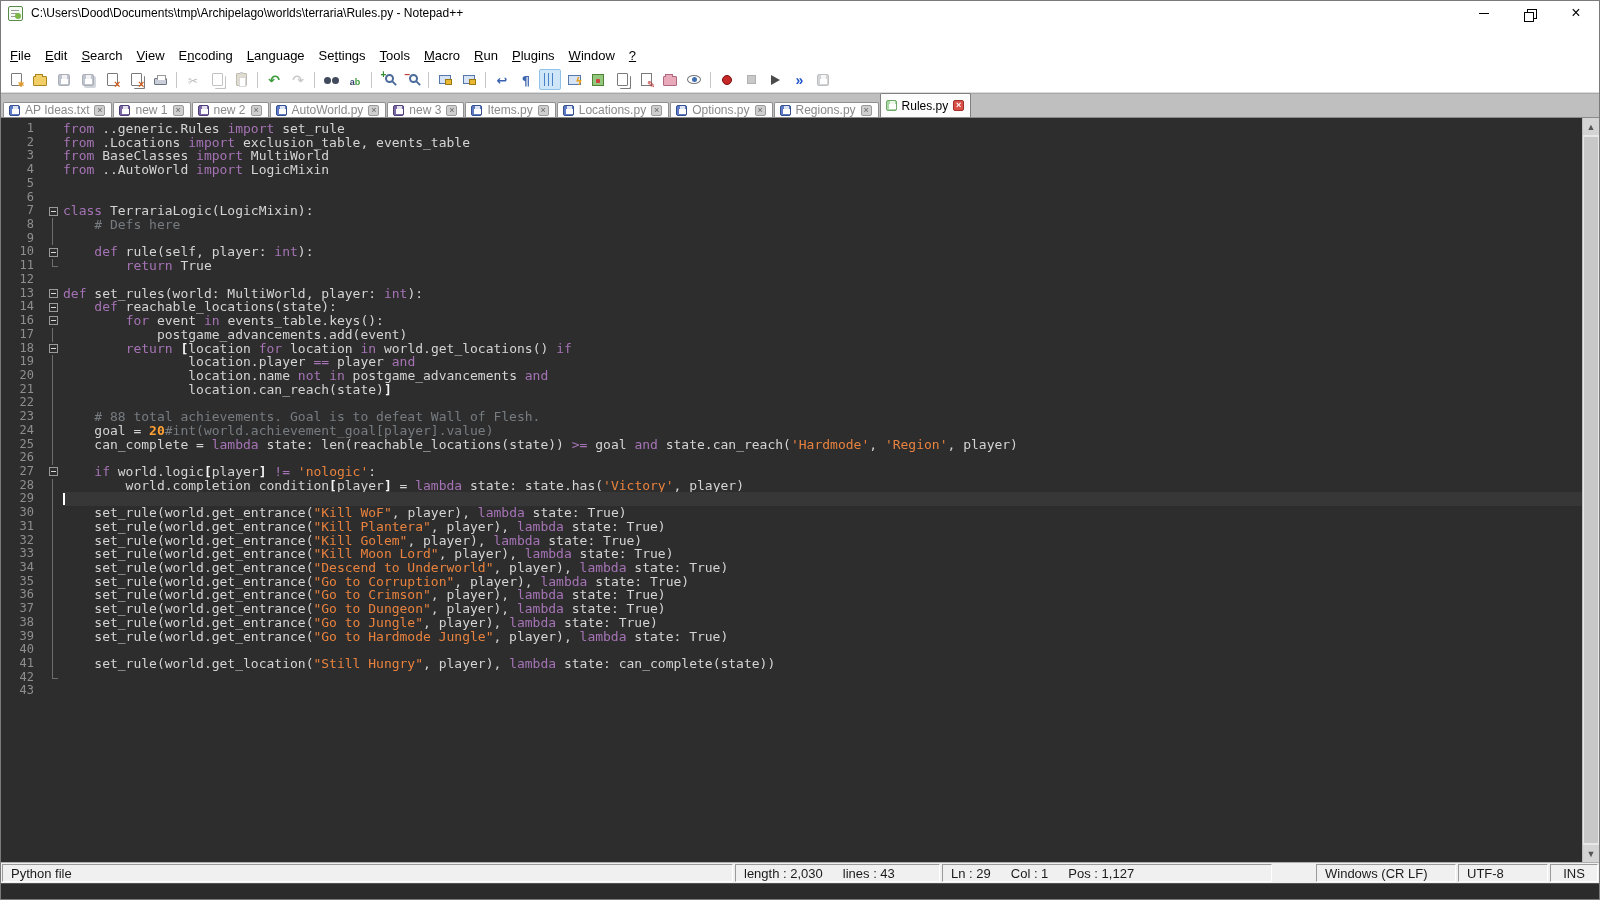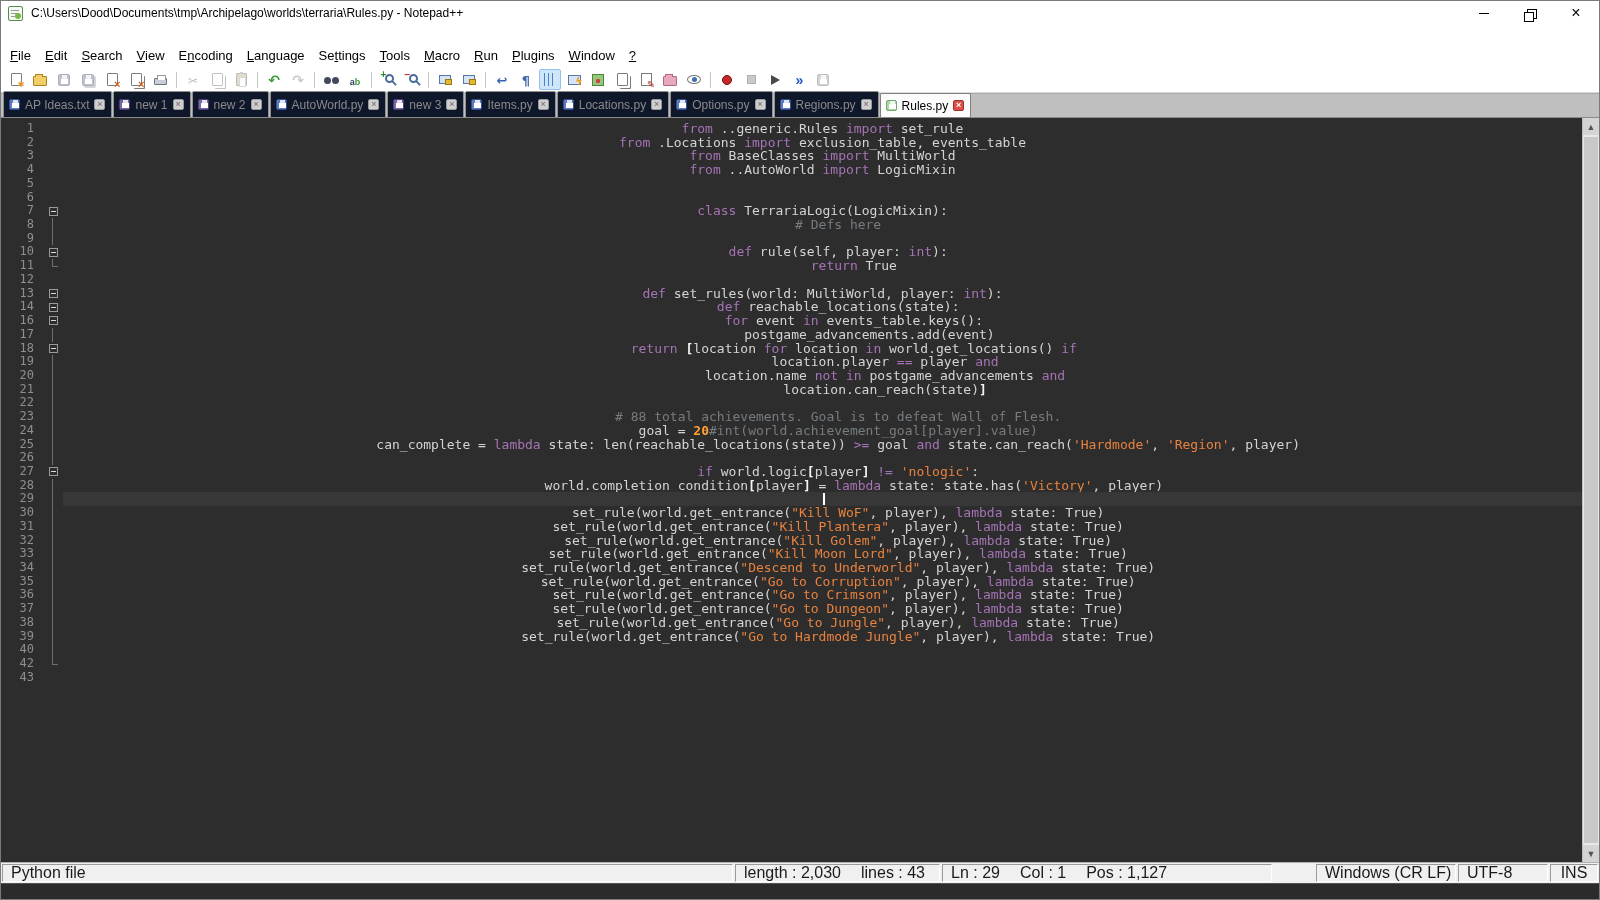--- a/index.html
+++ b/index.html
@@ -79,57 +79,57 @@
   .pgpen::after { content:"✎"; position:absolute; right:-5px; bottom:-5px; color:#c03030; font-size:10px; font-family:"DejaVu Sans",sans-serif; }
   .eye { width:14px; height:9px; background:#fff; border:1px solid #777; border-radius:50%; position:relative; }
   .eye::after { content:""; position:absolute; left:4px; top:1px; width:5px; height:5px; border-radius:50%; background:#3e6fb0; }
   .rec { width:10px; height:10px; border-radius:50%; background:#c62828; border:1px solid #7a1010; }
   .stp { width:9px; height:9px; background:#888; border:1px solid #555; }
   .ply { width:0; height:0; border-left:9px solid #4a4a4a; border-top:5px solid transparent; border-bottom:5px solid transparent; }
   .ffw { font-size:14px; font-weight:bold; color:#2255cc; letter-spacing:-1px; }
 
   
   .tabbar { height:24px; background:#bfbfbf; border-top:1px solid #a8a8a8; display:flex; align-items:flex-end; padding-left:2px; flex:0 0 24px; }
-  .tab { height:26px; display:flex; align-items:center; gap:5px; padding:0 6px 0 5px; background:#0f172a; border:1px solid #909090; border-bottom:none; margin-right:1px; font-size:12px; color:#8a8a8a; border-radius:2px 2px 0 0; }
+  .tab { height:15px; display:flex; align-items:center; gap:5px; padding:0 6px 0 5px; background:#ffffff; border:1px solid #909090; border-bottom:none; margin-right:1px; font-size:12px; color:#8a8a8a; border-radius:2px 2px 0 0; }
   .tab.active { background:#fcfcfc; color:#000; height:24px; border-color:#808080; }
   .tab .fl { width:11px; height:11px; }
   .tab .fl.purple { background:#7a68a6; border-color:#4f3f78; }
   .tab .fl.activegreen { background:#a9d9a2; border-color:#6fa86a; }
   .tab-close { width:11px; height:11px; background:#cfcfcf; border:1px solid #9a9a9a; border-radius:2px; font-size:9px; line-height:9px; text-align:center; color:#666; }
   .tab.active .tab-close { background:#d85048; border-color:#a03028; color:#fff; font-weight:bold; }
 
   
   .editor-wrap { flex:1 1 auto; display:flex; background:#2d2d2d; border-top:1px solid #8a8a8a; position:relative; overflow:hidden; }
   .editor { flex:1 1 auto; padding-top:4px; font-family:"DejaVu Sans Mono", monospace; font-size:13px; overflow:hidden; }
   .row { height:13.72px; display:flex; align-items:stretch; }
   .ln { width:42px; text-align:right; padding-right:9px; color:#8f8f8f; font-size:12px; line-height:13.72px; flex:0 0 42px; }
   .fold { width:20px; flex:0 0 20px; position:relative; display:flex; align-items:center; justify-content:center; }
   .fv { position:absolute; left:9px; top:0; bottom:0; width:1px; background:#6e6e6e; }
   .fe { position:absolute; left:9px; top:0; height:7px; width:1px; background:#6e6e6e; }
   .fe::after { content:""; position:absolute; left:0; top:7px; width:6px; height:1px; background:#6e6e6e; }
   .fbox { width:9px; height:9px; border:1px solid #9a9a9a; background:#2d2d2d; position:relative; z-index:1; }
   .fbox::after { content:""; position:absolute; left:1px; right:1px; top:3px; height:1px; background:#d8d8d8; }
-  .code { flex:1 1 auto; white-space:pre; line-height:13.72px; color:#d4d4d4; position:relative;text-align:center; }
+  .code { flex:1 1 auto; white-space:pre; line-height:13.72px; color:#d4d4d4; position:relative; }
   .row.cur .code { background:#373737; }
   .caret { display:inline-block; width:2px; height:12px; background:#fff; vertical-align:-2px; margin-right:-2px; }
   .tk-k { color:#a573b5; }
   .tk-d { color:#d4d4d4; }
   .tk-s { color:#e8823e; }
   .tk-n { color:#ffa133; font-weight:bold; }
   .tk-c { color:#767c80; }
   .tk-b { color:#f5f5f5; font-weight:bold; }
 
   
   .vscroll { flex:0 0 17px; background:#e8e8e8; border-left:1px solid #bdbdbd; display:flex; flex-direction:column; }
   .vs-btn { height:17px; display:flex; align-items:center; justify-content:center; font-size:9px; color:#555; background:#d4d4d4; }
   .vs-track { flex:1; position:relative; }
   .vs-thumb { position:absolute; left:1px; right:1px; top:2px; bottom:2px; background:#c8c8c8; }
 
   
-  .statusbar { height:21px; flex:0 0 21px; background:#f0f0f0; border-top:1px solid #b0b0b0; display:flex; align-items:stretch; font-size:16px; color:#1a1a1a; }
+  .statusbar { height:21px; flex:0 0 21px; background:#f0f0f0; border-top:1px solid #b0b0b0; display:flex; align-items:stretch; font-size:13px; color:#1a1a1a; }
   .sb-sec { border:1px solid; border-color:#9a9a9a #ffffff #ffffff #9a9a9a; margin:1px; display:flex; align-items:center; padding:0 8px; gap:20px; white-space:nowrap; overflow:hidden; }
   .sb-1 { flex:1 1 auto; }
   .sb-2 { flex:0 0 205px; }
   .sb-3 { flex:0 0 330px; }
   .sb-4 { flex:0 0 140px;margin-left:43px; }
   .sb-5 { flex:0 0 90px; }
   .sb-6 { flex:0 0 48px; justify-content:center; }
 
   .bottom-strip { height:16px; flex:0 0 16px; background:#2b2b2b; border-top:1px solid #555; }
 </style>
@@ -628,20 +628,27 @@
           <span class="code"><span class="tk-d">    set_rule(world.get_entrance(</span><span class="tk-s">"Go to Hardmode Jungle"</span><span class="tk-d">, player), </span><span class="tk-k">lambda</span><span class="tk-d"> state: True)</span></span>
         </div>
         <div class="row">
           <span class="ln">40</span>
           <span class="fold">
             <div class="fv"></div>
           </span>
           <span class="code"></span>
         </div>
         <div class="row">
+          <span class="ln">41</span>
+          <span class="fold">
+            <div class="fv"></div>
+          </span>
+          <span class="code"><span class="tk-d">    set_rule(world.get_location(</span><span class="tk-s">"Still Hungry"</span><span class="tk-d">, player), </span><span class="tk-k">lambda</span><span class="tk-d"> state: can_complete(state))</span></span>
+        </div>
+        <div class="row">
           <span class="ln">42</span>
           <span class="fold">
             <div class="fe"></div>
           </span>
           <span class="code"></span>
         </div>
         <div class="row">
           <span class="ln">43</span>
           <span class="fold"></span>
           <span class="code"></span>

